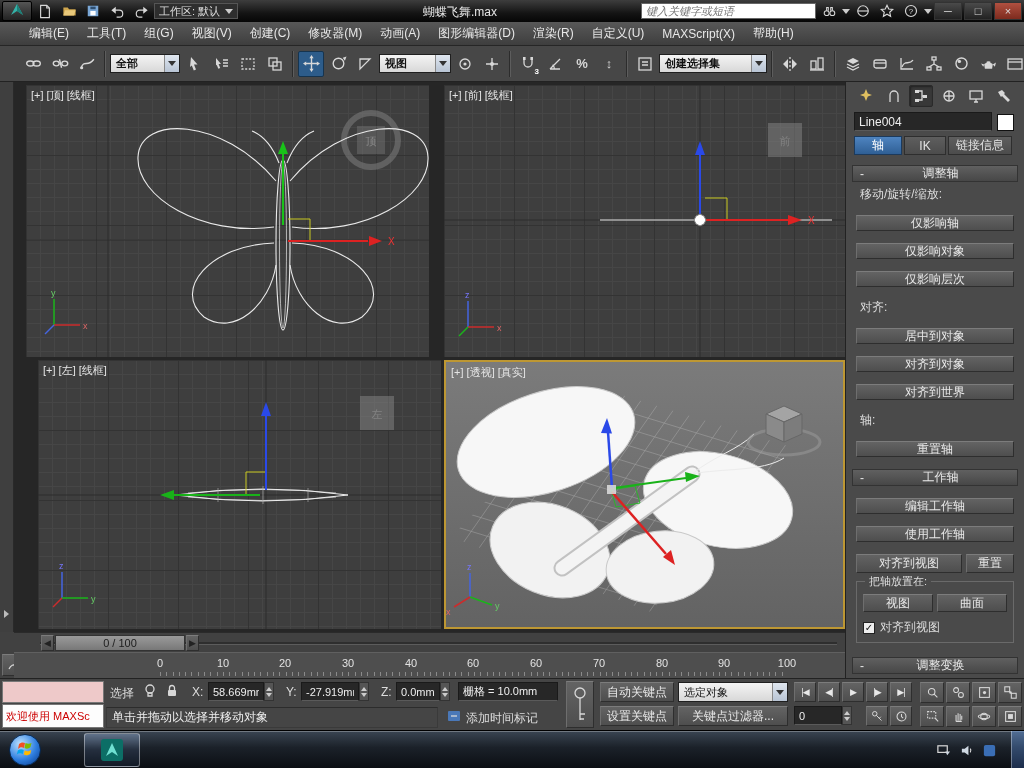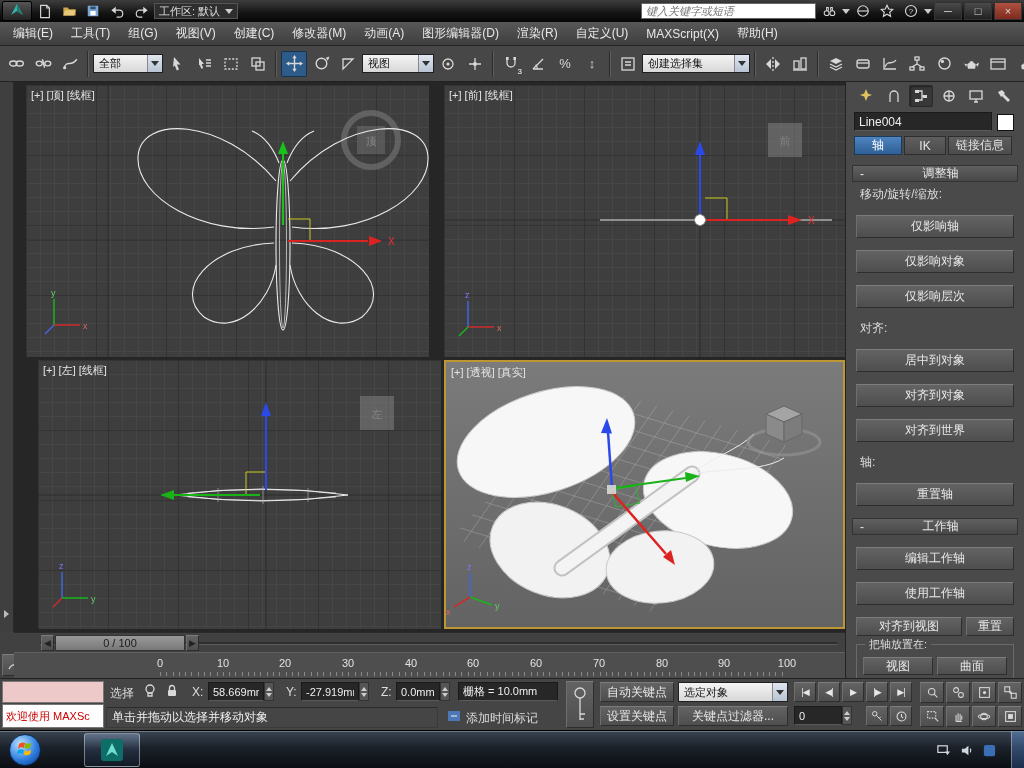--- a/index.html
+++ b/index.html
@@ -20,26 +20,26 @@
   .search {margin-left:auto;width:175px;height:16px;background:#fff;border:1px solid #666;
     font-size:11px;font-style:italic;color:#777;padding:0 4px;font-family:inherit;}
   .winctl {width:28px;height:18px;display:flex;align-items:center;justify-content:center;
     color:#ddd;font-size:11px;border:1px solid #333;background:linear-gradient(#4a4a4a,#222);}
   .winctl.close {background:linear-gradient(#b05040,#7e2b1e);}
   .arr-dn {width:0;height:0;border-left:4px solid transparent;border-right:4px solid transparent;border-top:5px solid #ccc;}
   .arr-dn.dark {border-top-color:#333;}
 
   
   .menubar {position:absolute;left:0;top:22px;width:1024px;height:24px;
-    background:linear-gradient(#585858,#3e3e3e);border-bottom:1px solid #262626;display:flex;align-items:center;padding-left:4px;}
+    background:linear-gradient(#585858,#3e3e3e);border-bottom:1px solid #262626;display:flex;align-items:center;padding-left:20px;}
   .menu-item {padding:0 9px;color:#e8e8e8;font-size:12px;height:100%;display:flex;align-items:center;}
 
   
   .toolbar {position:absolute;left:0;top:46px;width:1024px;height:36px;background:#474747;
-    border-bottom:1px solid #222;display:flex;align-items:center;padding:0 3px;gap:1px;}
+    border-bottom:1px solid #222;display:flex;align-items:center;padding:0 20px;gap:1px;font-weight:bold;}
   .ticon {position:relative;width:26px;height:26px;display:flex;align-items:center;justify-content:center;border-radius:2px;flex:none;}
   .ticon.active {background:#2d5c8a;border:1px solid #16344f;}
   .tsep {width:2px;height:26px;border-left:1px solid #2c2c2c;border-right:1px solid #5d5d5d;margin:0 3px;flex:none;}
   .combo-l {display:flex;align-items:center;height:19px;background:linear-gradient(#f4f4f4,#d8d8d8);
     border:1px solid #1f1f1f;color:#111;font-size:11px;padding:0 0 0 5px;gap:4px;flex:none;}
   .combo-l .abox {height:100%;display:flex;align-items:center;padding:0 3px;background:linear-gradient(#dfe6ef,#b8c4d4);border-left:1px solid #888;}
   .st {fill:none;stroke:#d8d8d8;stroke-width:1.3;}
   .sf {fill:#d8d8d8;stroke:none;}
   .ovl {position:absolute;font-size:8px;color:#fff;right:2px;bottom:1px;line-height:8px;}
 
@@ -67,21 +67,21 @@
   .swatch {width:17px;height:17px;background:#fff;border:1px solid #111;}
   .subtabs {display:flex;gap:2px;padding:2px 8px 4px;}
   .subtab {height:19px;display:flex;align-items:center;justify-content:center;font-size:12px;
     background:linear-gradient(#5e5e5e,#4c4c4c);border:1px solid #2e2e2e;color:#e2e2e2;}
   .subtab.active {background:linear-gradient(#4e84c0,#2f5f95);border-color:#1c3a5c;color:#fff;}
   .roll-h {height:17px;background:linear-gradient(#606060,#474747);border:1px solid #333;
     color:#e8e8e8;font-size:12px;display:flex;align-items:center;padding:0 7px;gap:7px;margin:6px 6px 2px;}
   .cp-label {color:#ddd;font-size:12px;margin:4px 14px 1px;}
   .btn {background:linear-gradient(#636363,#4e4e4e);border:1px solid #2e2e2e;border-top-color:#7c7c7c;border-left-color:#6e6e6e;
     color:#e8e8e8;font-size:12px;display:flex;align-items:center;justify-content:center;}
-  .cp-btn {width:158px;height:23px;margin:12px auto;}
+  .cp-btn {width:158px;height:16px;margin:12px auto;}
   .cp-row {display:flex;gap:4px;justify-content:center;margin:3px 0;}
   .grp {width:158px;margin:8px auto 4px;border:1px solid #6a6a6a;position:relative;padding:10px 4px 6px;}
   .grp-title {position:absolute;top:-8px;left:8px;background:#4a4a4a;padding:0 4px;font-size:11px;color:#ddd;}
   .chk-row {display:flex;align-items:center;gap:5px;margin:7px 2px 0;}
   .chk {width:12px;height:12px;background:#eee;border:1px solid #222;display:flex;align-items:center;justify-content:center;
     color:#111;font-size:10px;line-height:10px;}
 
   
   .trackbar {position:absolute;left:14px;top:632px;width:831px;height:20px;background:#414141;border-top:1px solid #2a2a2a;}
   .tb-track {position:absolute;left:26px;right:8px;top:9px;height:3px;background:#2e2e2e;border-bottom:1px solid #5c5c5c;}
@@ -165,20 +165,21 @@
     <div class="tb-ic">
         <svg width="15" height="14" viewBox="0 0 16 16">
           <path class="st" d="M12 7H6a4 4 0 1 0 0 8h3"></path>
           <path class="sf" d="M10 3l5 4-5 4z"></path>
         </svg>
       </div>
     <div class="combo-d">
       <span>工作区: 默认</span>
       <span class="arr-dn"></span>
     </div>
+    <div class="doc-title">蝴蝶飞舞.max</div>
     <input class="search" placeholder="键入关键字或短语" style="">
     <div class="tb-ic">
         <svg width="15" height="13" viewBox="0 0 16 16">
           <circle class="st" cx="4.5" cy="10" r="3"></circle>
           <circle class="st" cx="11.5" cy="10" r="3"></circle>
           <path class="st" d="M4.5 7V3h2v4M11.5 7V3h-2v4"></path>
         </svg>
       </div>
     <span class="arr-dn"></span>
     <div class="tb-ic">

